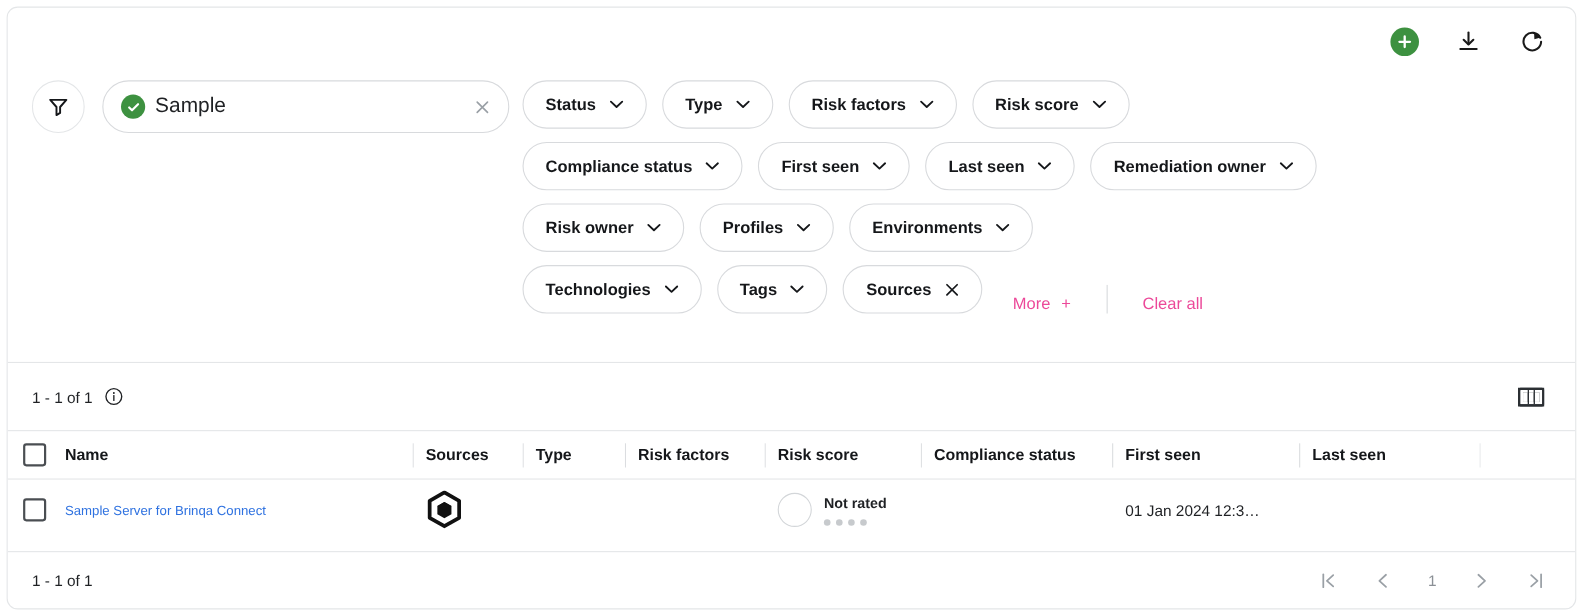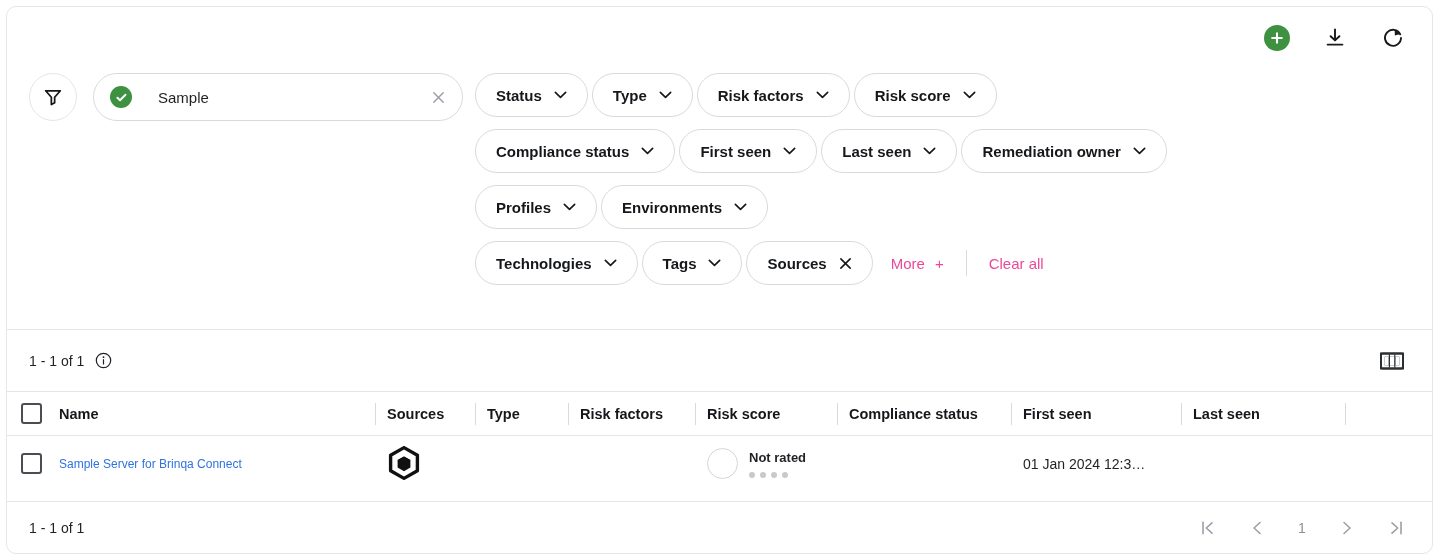--- a/index.html
+++ b/index.html
@@ -84,40 +84,40 @@
   }
   .check-badge {
     width: 22px; height: 22px;
     border-radius: 50%;
     background: #3d9140;
     display: flex; align-items: center; justify-content: center;
     flex: 0 0 auto;
   }
   .search-text {
     flex: 1;
-    margin-left: 26px;
-    font-size: 15px;
+    margin-left: 9px;
+    font-size: 19px;
     color: #1f2124;
   }
   .clear-x {
     width: 20px; height: 20px;
     display: flex; align-items: center; justify-content: center;
     color: #9aa0a6;
     cursor: pointer;
   }
 
   .chips-wrap {
     position: absolute;
     left: 468px; top: 0;
     width: 950px;
   }
   .chip-row {
     display: flex;
-    align-items: center;
-    gap: 4px;
+    align-items: flex-end;
+    gap: 14px;
     margin-bottom: 12px;
     flex-wrap: nowrap;
   }
   .chip {
     height: 44px;
     border: 1px solid #d8dadd;
     border-radius: 22px;
     background: #fff;
     display: inline-flex;
     align-items: center;
@@ -403,20 +403,26 @@
           </div>
           <div class="chip">
             <span>Remediation owner</span>
             <svg class="chev" viewBox="0 0 14 9" fill="none">
                 <path d="M1.2 1.6L7 7.1l5.8-5.5" stroke="currentColor" stroke-width="1.9" stroke-linecap="round" stroke-linejoin="round"></path>
               </svg>
           </div>
         </div>
 
         <div class="chip-row">
+          <div class="chip">
+            <span>Risk owner</span>
+            <svg class="chev" viewBox="0 0 14 9" fill="none">
+                <path d="M1.2 1.6L7 7.1l5.8-5.5" stroke="currentColor" stroke-width="1.9" stroke-linecap="round" stroke-linejoin="round"></path>
+              </svg>
+          </div>
           <div class="chip">
             <span>Profiles</span>
             <svg class="chev" viewBox="0 0 14 9" fill="none">
                 <path d="M1.2 1.6L7 7.1l5.8-5.5" stroke="currentColor" stroke-width="1.9" stroke-linecap="round" stroke-linejoin="round"></path>
               </svg>
           </div>
           <div class="chip">
             <span>Environments</span>
             <svg class="chev" viewBox="0 0 14 9" fill="none">
                 <path d="M1.2 1.6L7 7.1l5.8-5.5" stroke="currentColor" stroke-width="1.9" stroke-linecap="round" stroke-linejoin="round"></path>

